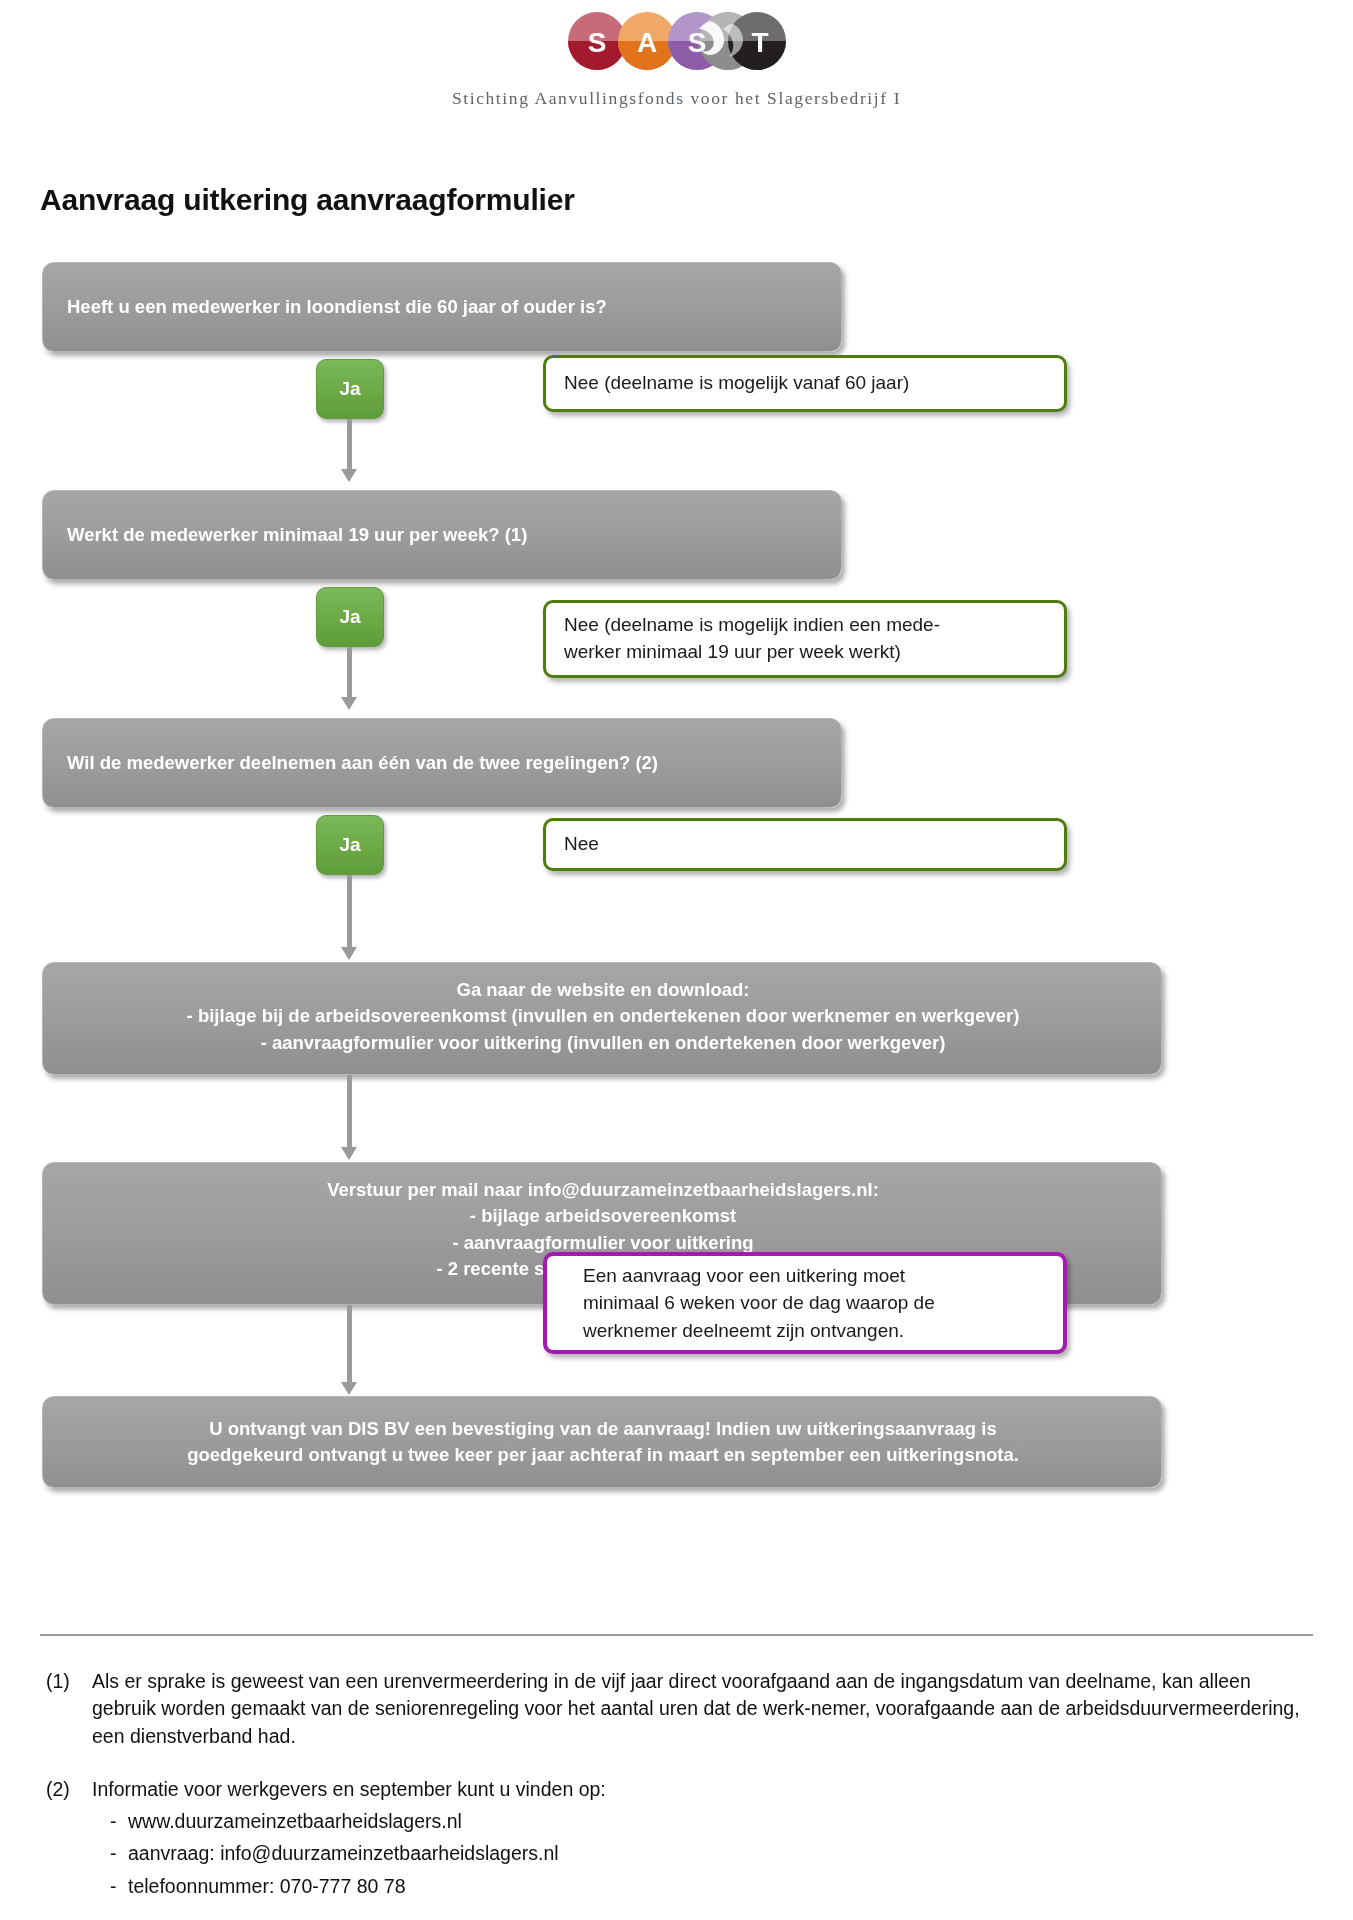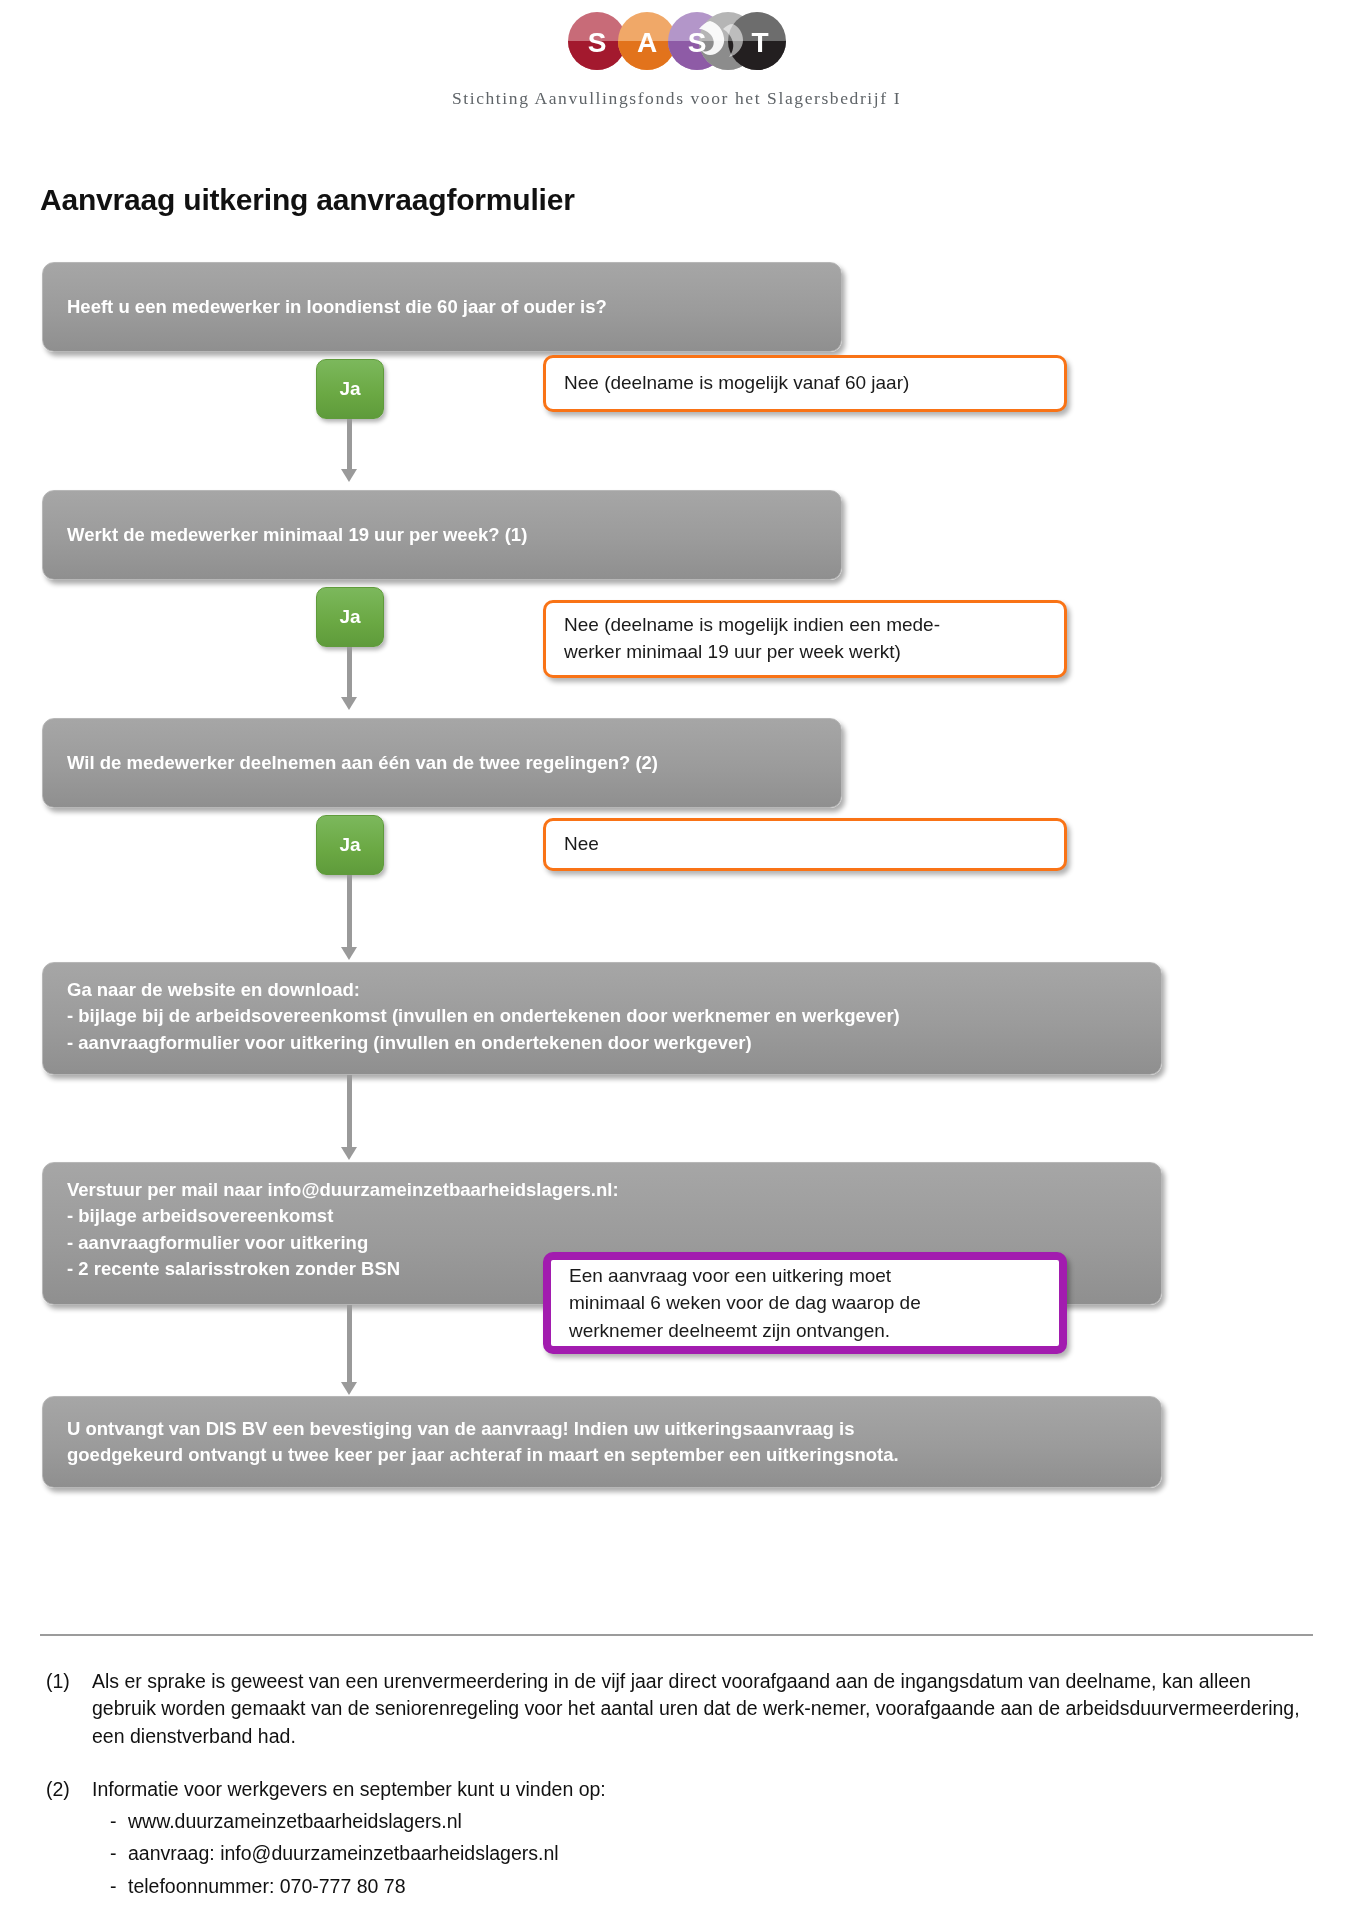--- a/index.html
+++ b/index.html
@@ -76,62 +76,62 @@
     color: #ffffff;
     font-weight: bold;
     font-size: 18.5px;
     line-height: 1.42;
     padding: 14px 22px 14px 24px;
     display: flex;
     align-items: center;
   }
   .gray-box.top-align { align-items: flex-start; }
   .gray-box .lines { width: 100%; }
-  .gray-box .line { white-space: pre; }
+  .gray-box .line { white-space: pre; text-align: center; }
 
   
   .ja-box {
     background: #70ad47;
     background: linear-gradient(180deg, #7cb85c 0%, #6aa843 60%, #5f9b3b 100%);
     border: 1px solid #5f9b3b;
     border-radius: 10px;
     box-shadow: 2px 3px 4px rgba(0,0,0,0.3);
     color: #ffffff;
     font-weight: bold;
     font-size: 19px;
     display: flex;
     align-items: center;
     justify-content: center;
   }
 
   
   .nee-box {
     background: #ffffff;
-    border: 3px solid #f97316;
+    border: 3px solid #4d7c0f;
     border-radius: 10px;
     box-shadow: 3px 4px 5px rgba(0,0,0,0.30);
     color: #1a1a1a;
     font-size: 19px;
     line-height: 1.42;
     padding: 9px 16px 9px 18px;
     display: flex;
     align-items: center;
   }
   .nee-box .lines { width: 100%; }
 
   
   .note-box {
     background: #ffffff;
-    border: 8px solid #a21caf;
+    border: 4px solid #a21caf;
     border-radius: 10px;
     box-shadow: 3px 4px 5px rgba(0,0,0,0.30);
     color: #1a1a1a;
     font-size: 19px;
     line-height: 1.45;
-    padding: 10px 16px 10px 18px;
+    padding: 10px 16px 10px 36px;
     display: flex;
     align-items: center;
   }
   .note-box .lines { width: 100%; }
 
   
   .connector {
     position: absolute;
     width: 9px;
   }

